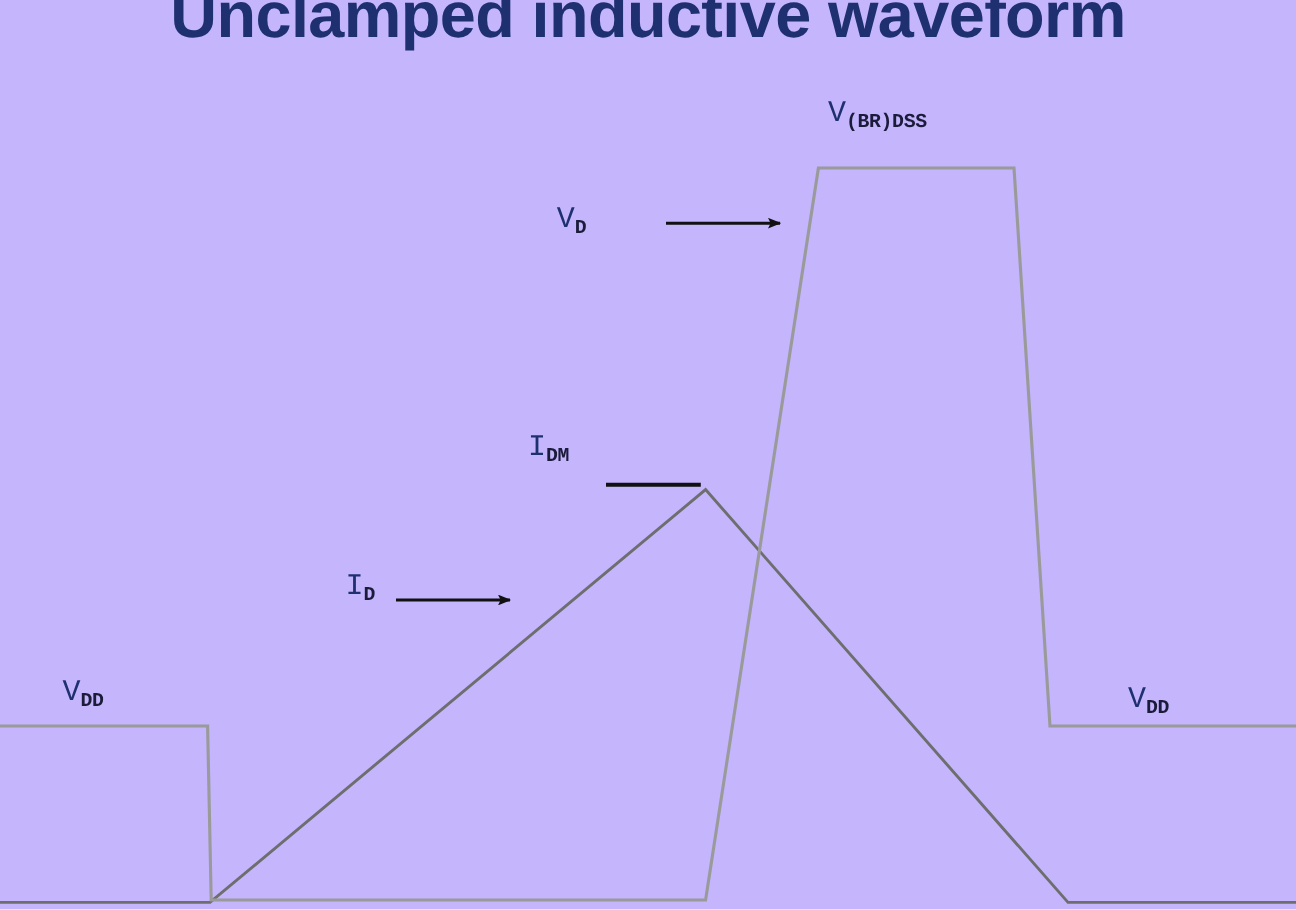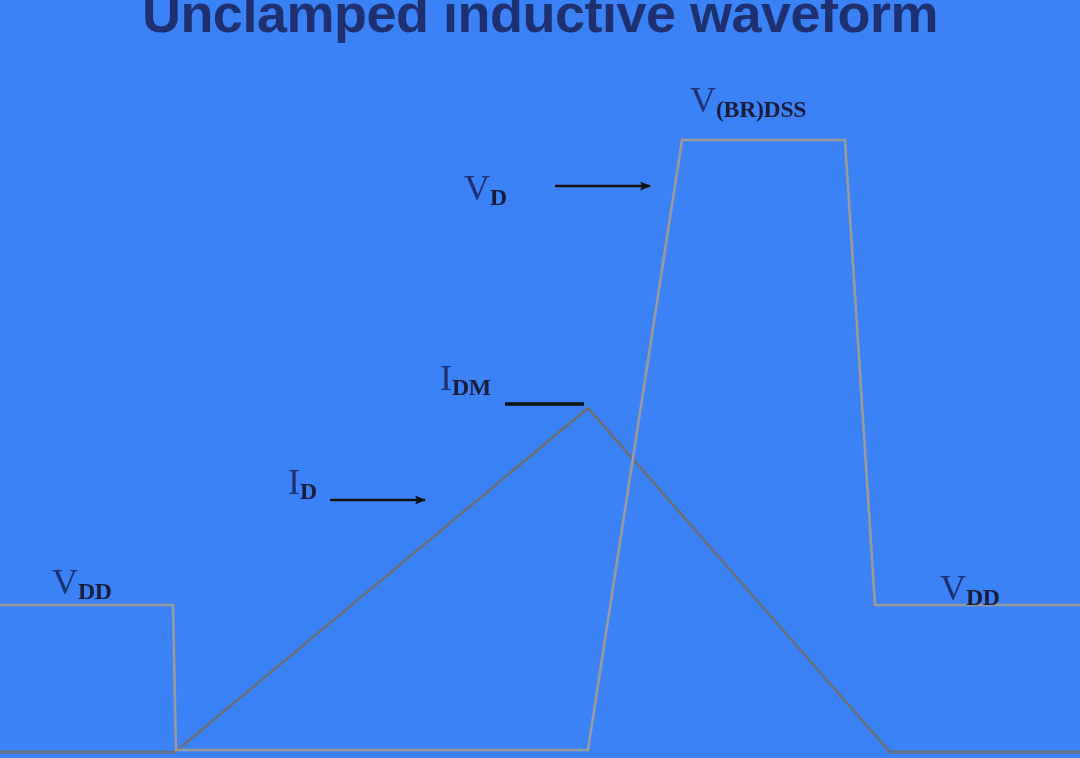--- a/index.html
+++ b/index.html
@@ -4,21 +4,21 @@
 <style>
   html, body {
     margin: 0;
     padding: 0;
     background: #ffffff;
   }
   #page {
     position: relative;
     width: 1080px;
     height: 758px;
-    background: #3b82f6;
+    background: #c4b5fd;
     overflow: hidden;
     font-family: "Liberation Sans", sans-serif;
   }
   #title {
     position: absolute;
     left: 0;
     top: -14px;
     width: 1080px;
     text-align: center;
     font-family: "Liberation Sans", sans-serif;
@@ -32,39 +32,39 @@
   #waveform-svg {
     position: absolute;
     left: 0;
     top: 0;
     width: 1080px;
     height: 758px;
   }
   .lbl {
     position: absolute;
     color: #1f3070;
-    font-family: Liberation Serif, serif;
-    font-size: 36px;
+    font-family: Liberation Mono, monospace;
+    font-size: 25px;
     font-weight: normal;
     line-height: 1;
     white-space: nowrap;
   }
   .lbl sub {
     font-size: 0.66em;
     font-weight: bold;
     color: #1b1b3a;
     vertical-align: baseline;
     position: relative;
     top: 5px;
     letter-spacing: -0.3px;
   }
   #lbl-vbrdss { left: 690px; top: 82px; }
   #lbl-vd     { left: 464px; top: 170px; }
   #lbl-idm    { left: 440px; top: 360px; }
-  #lbl-id     { left: 288px; top: 464px; }
+  #lbl-id     { left: 288px; top: 476px; }
   #lbl-vdd-left  { left: 52px;  top: 564px; }
   #lbl-vdd-right { left: 940px; top: 570px; }
 </style>
 </head>
 <body>
 
 <div id="page">
 
   <div id="title">Unclamped inductive waveform</div>
 

